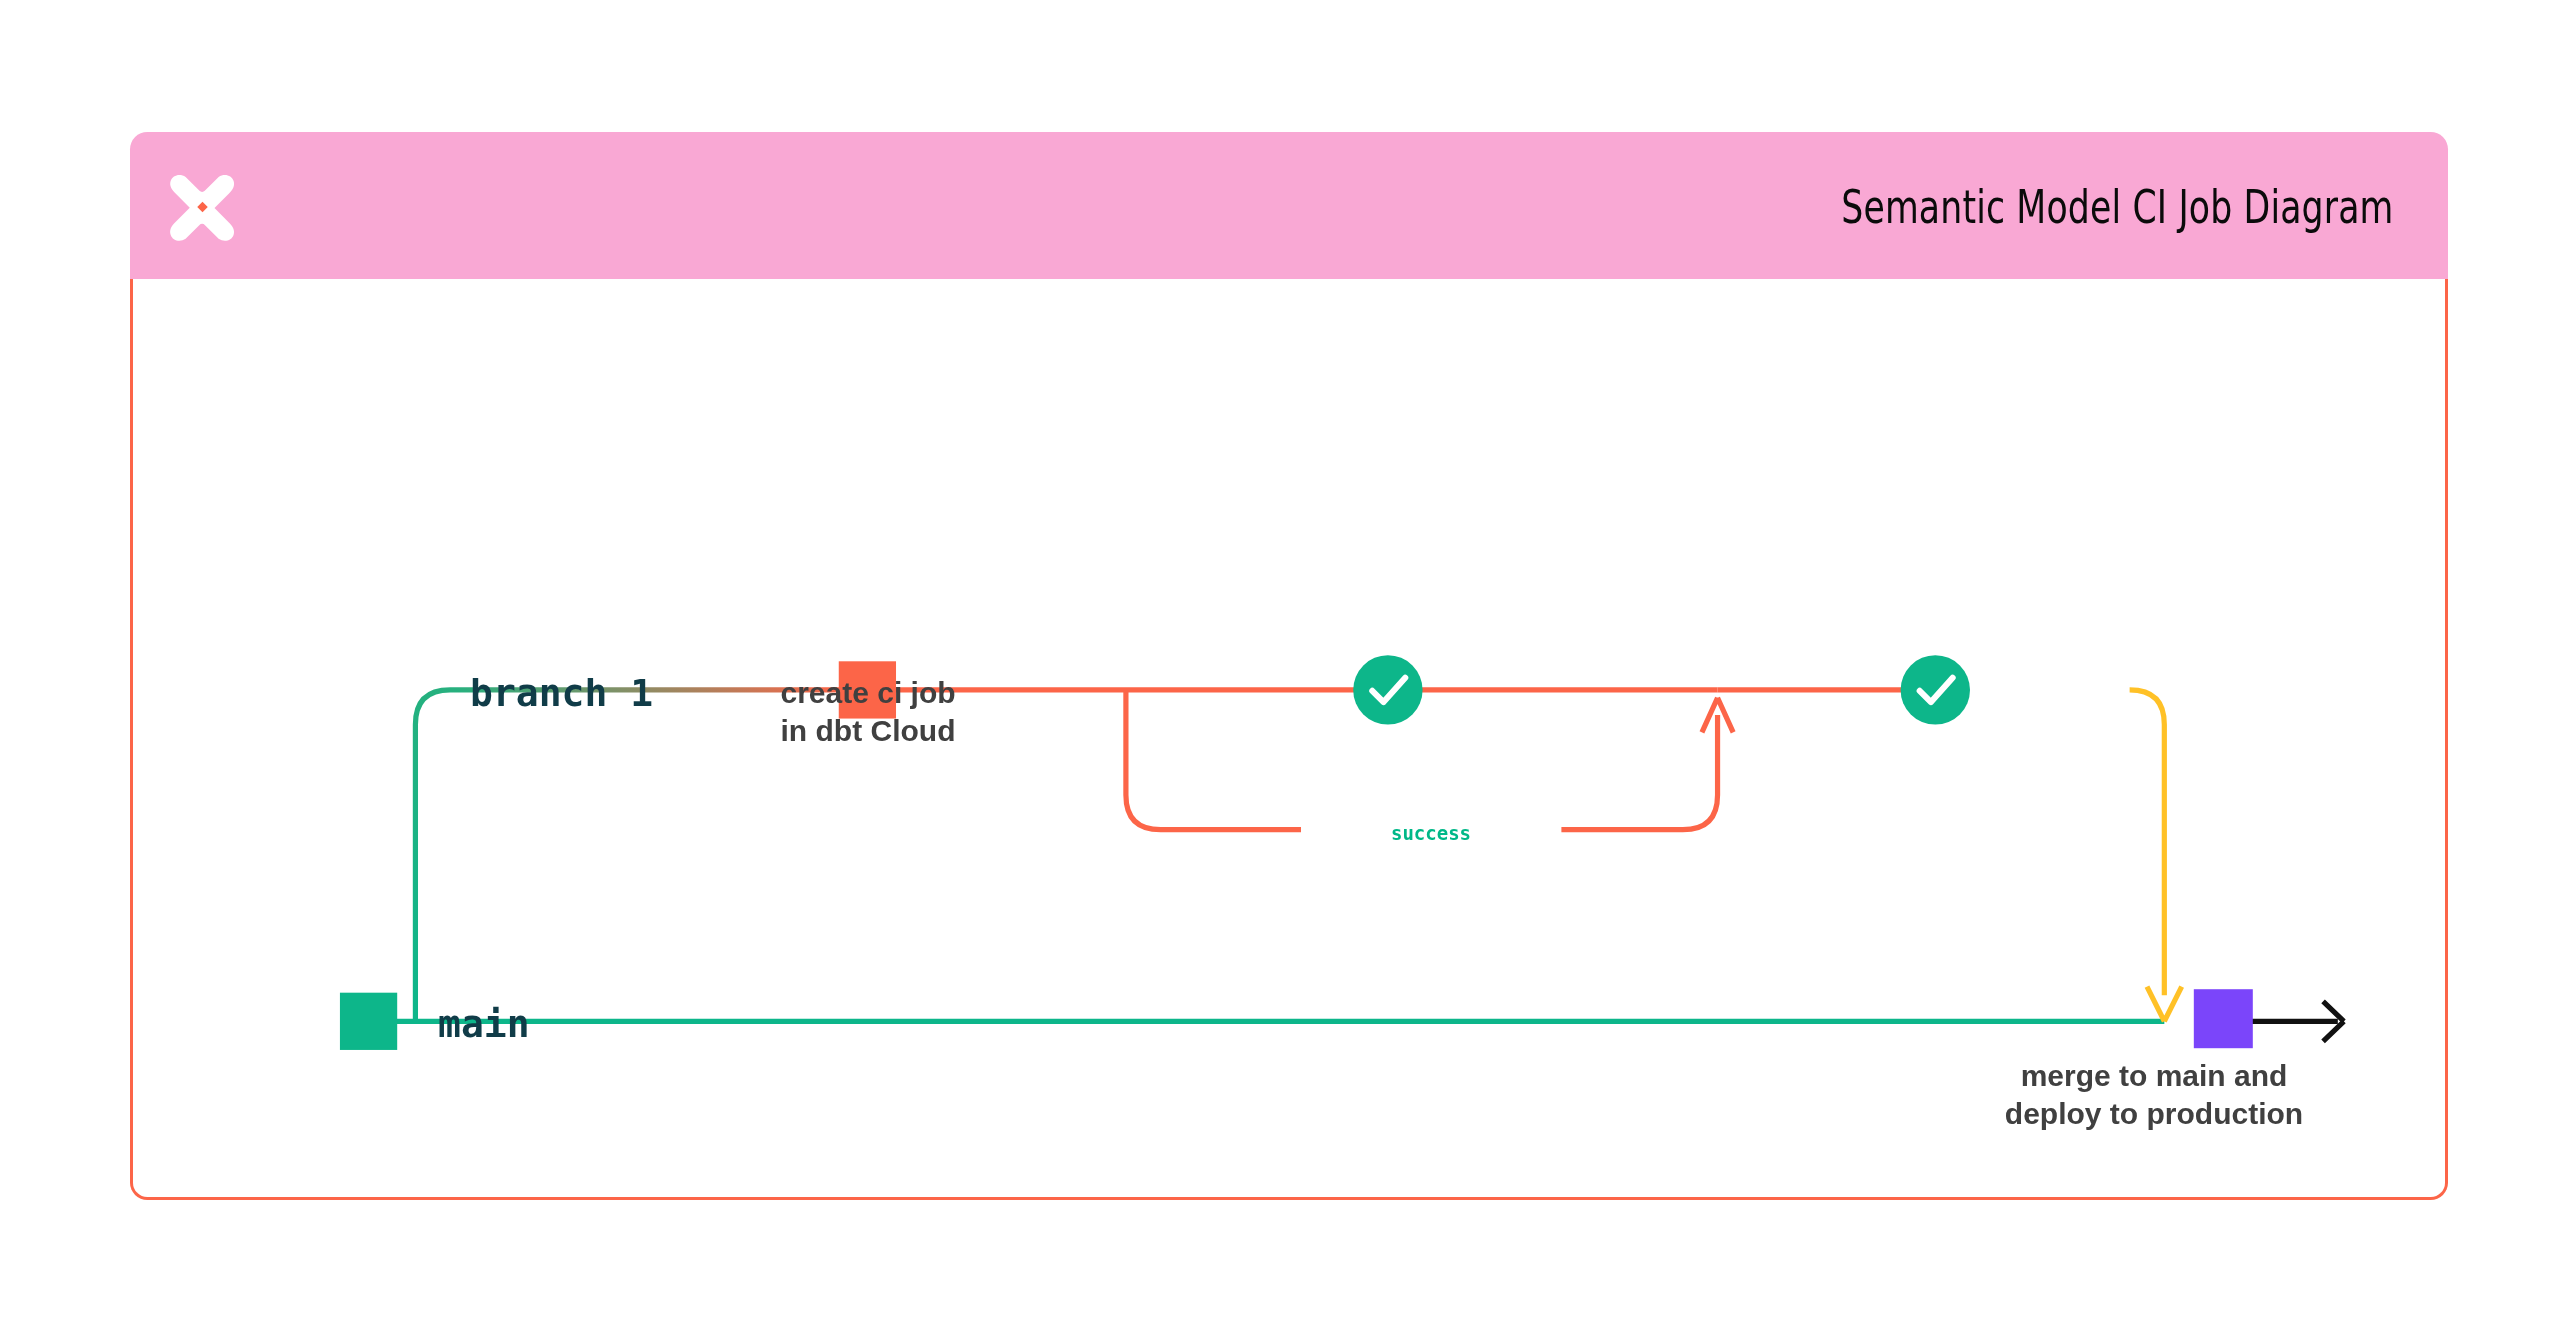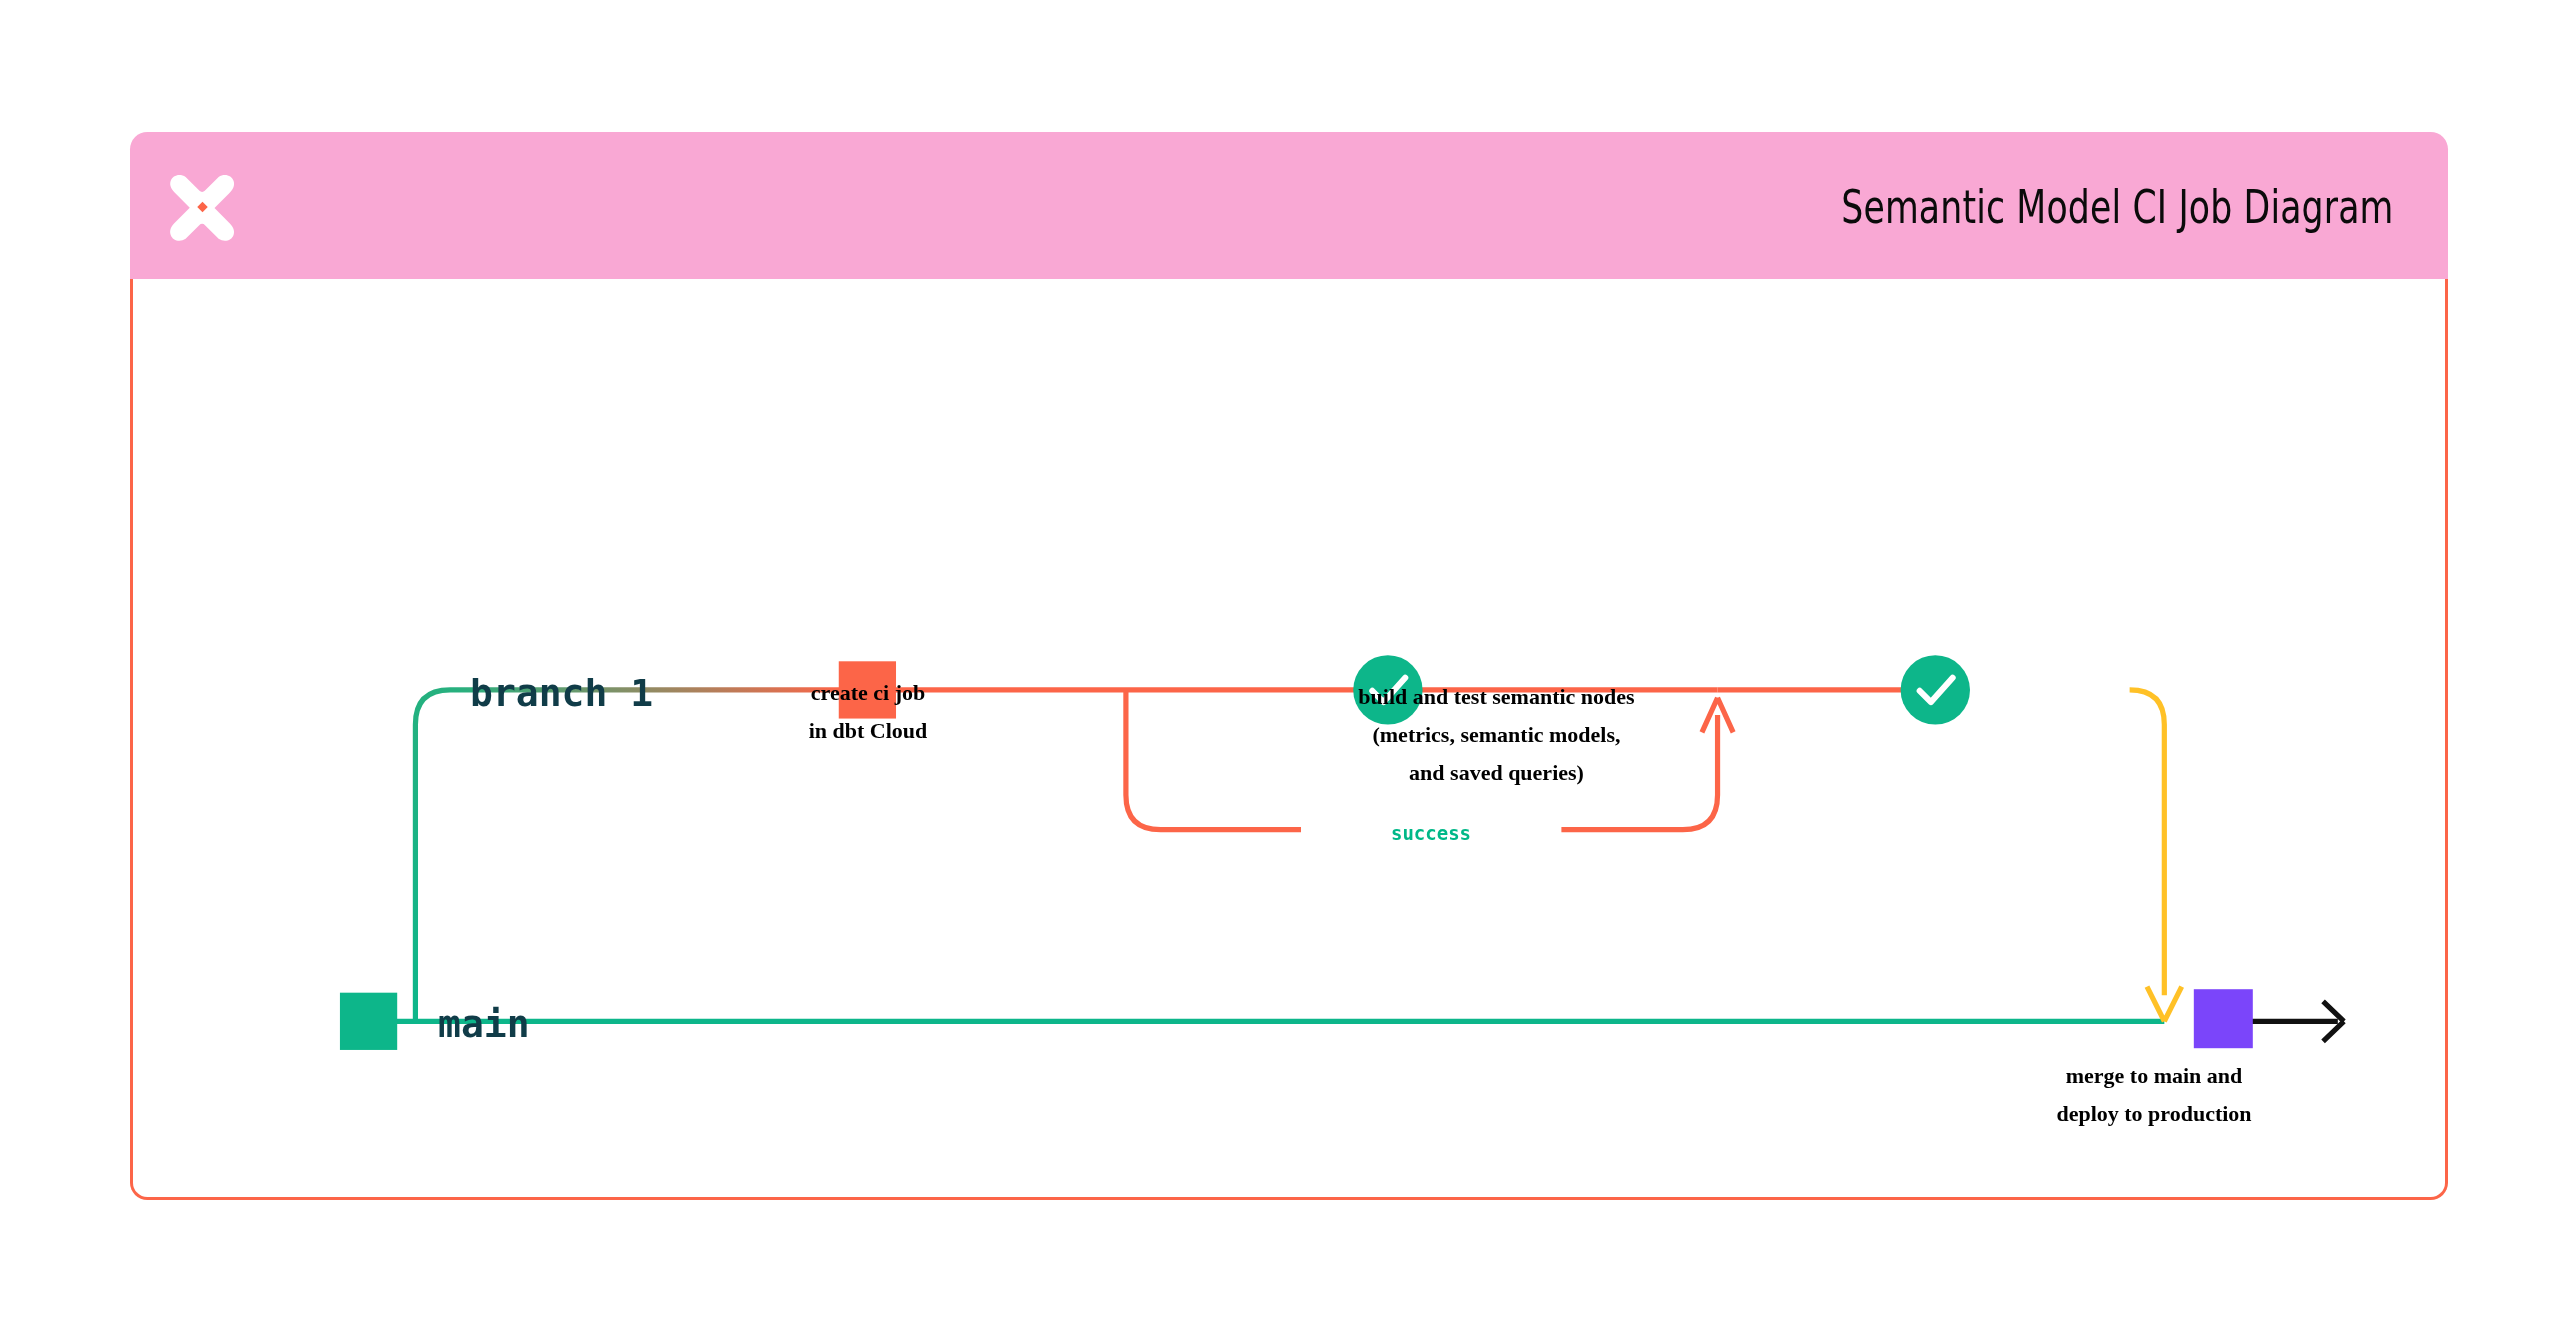--- a/index.html
+++ b/index.html
@@ -92,25 +92,25 @@
     font-weight: bold;
     font-size: 38px;
     color: #103C48;
     white-space: nowrap;
   }
   .lane-label.branch1 { left: 340px; top: 539px; text-align: center; }
   .lane-label.main    { left: 308px; top: 870px; }
 
   .node-label {
     position: absolute;
-    font-family: Liberation Serif, serif;
+    font-family: Liberation Sans, sans-serif;
     font-weight: bold;
-    font-size: 22px;
+    font-size: 30px;
     line-height: 38px;
-    color: #000000;
+    color: #404040;
     text-align: center;
     white-space: pre;
   }
 
   .lbl-create  { left: 521px;  top: 542px;  width: 434px; }
   .lbl-build   { left: 868px; top: 546px;  width: 997px; }
   .lbl-commit  { left: 1609px; top: 542px;  width: 434px; }
   .lbl-merge   { left: 1764px; top: 925px; width: 520px; }
 
   .success-label {
@@ -205,23 +205,20 @@
       </g>
 
       <rect x="2379" y="988" width="68" height="68" fill="#7B45FA"></rect>
     </svg>
 
     <div class="lane-label branch1">branch 1</div>
     <div class="lane-label main">main</div>
 
     <div class="node-label lbl-create">create ci job
 in dbt Cloud</div>
-    <div class="node-label lbl-build">build and test semantic nodes
-(metrics, semantic models,
-and saved queries)</div>
     <div class="node-label lbl-merge">merge to main and
 deploy to production</div>
 
     <div class="success-label">success</div>
 
   </div>
 </div>
 
 
 </body></html>

